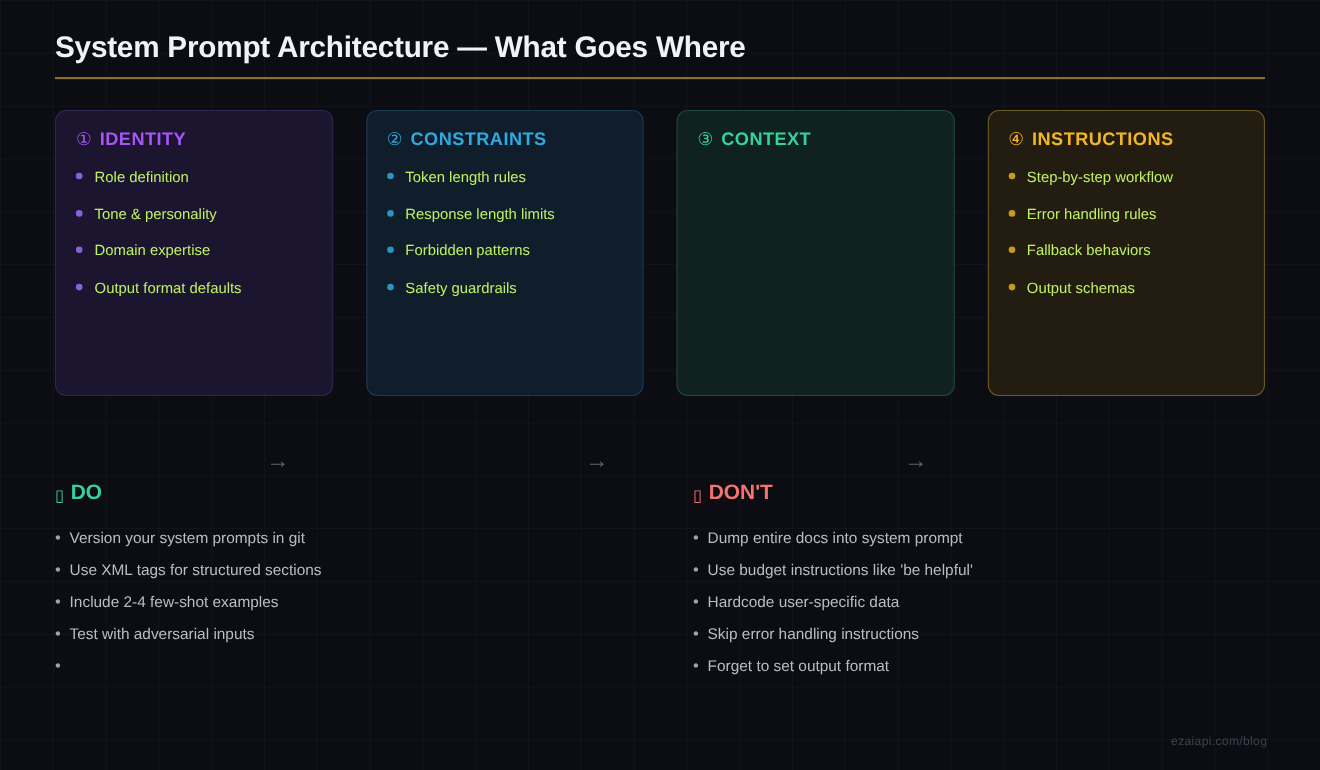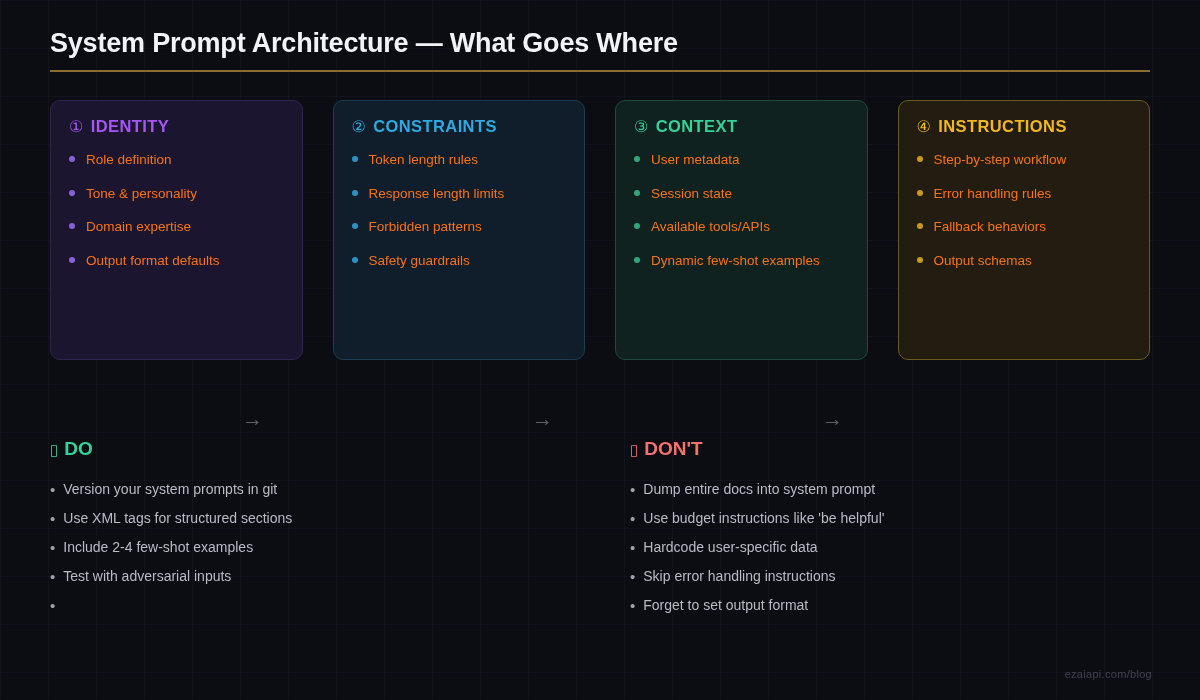--- a/index.html
+++ b/index.html
@@ -92,21 +92,21 @@
     font-weight: normal;
   }
 
   .card-list { list-style: none; }
 
   .card-list li {
     display: flex;
     align-items: flex-start;
     gap: 11px;
     font-size: 13.5px;
-    color: #f97316;
+    color: #bef264;
     line-height: 1;
     margin-bottom: 20px;
     white-space: nowrap;
     text-align: right;
   }
 
   .dot {
     width: 6px;
     height: 6px;
     border-radius: 50%;
@@ -257,38 +257,20 @@
             <span class="dot"></span>
             <span>Safety guardrails</span>
           </li>
         </ul>
       </div>
       <div class="card context">
         <div class="card-head">
           <span class="card-num">③</span>
           <span>CONTEXT</span>
         </div>
-        <ul class="card-list">
-          <li>
-            <span class="dot"></span>
-            <span>User metadata</span>
-          </li>
-          <li>
-            <span class="dot"></span>
-            <span>Session state</span>
-          </li>
-          <li>
-            <span class="dot"></span>
-            <span>Available tools/APIs</span>
-          </li>
-          <li>
-            <span class="dot"></span>
-            <span>Dynamic few-shot examples</span>
-          </li>
-        </ul>
       </div>
       <div class="card instructions">
         <div class="card-head">
           <span class="card-num">④</span>
           <span>INSTRUCTIONS</span>
         </div>
         <ul class="card-list">
           <li>
             <span class="dot"></span>
             <span>Step-by-step workflow</span>

